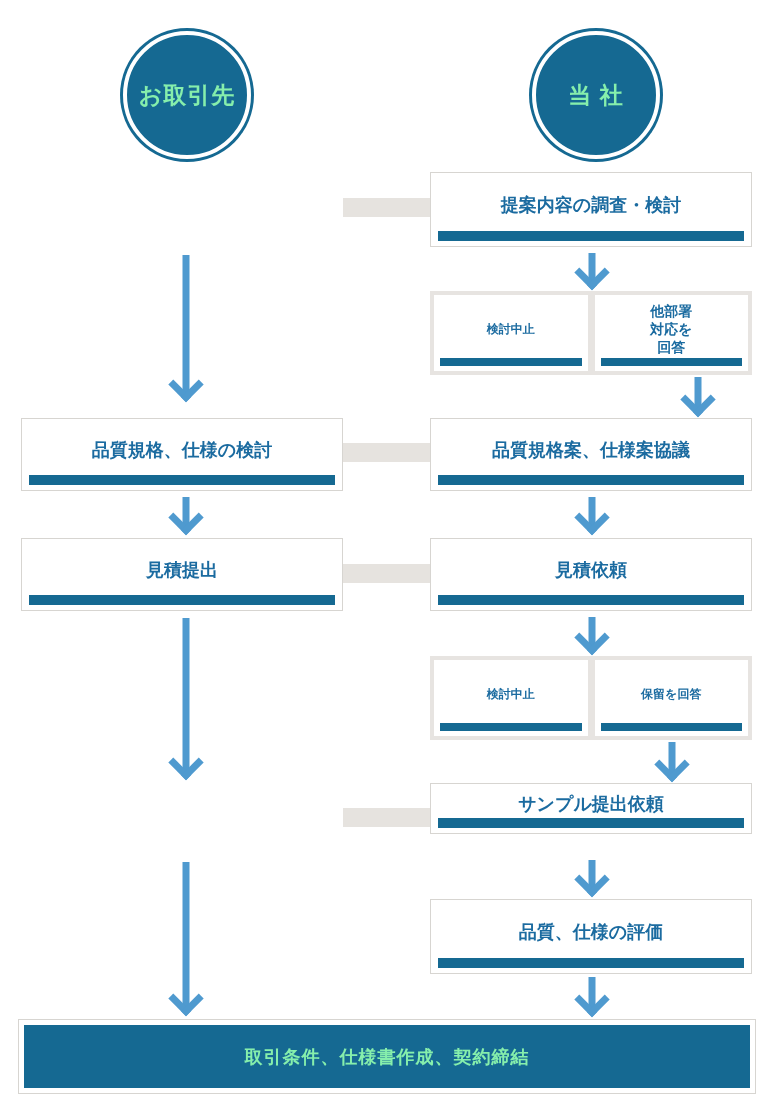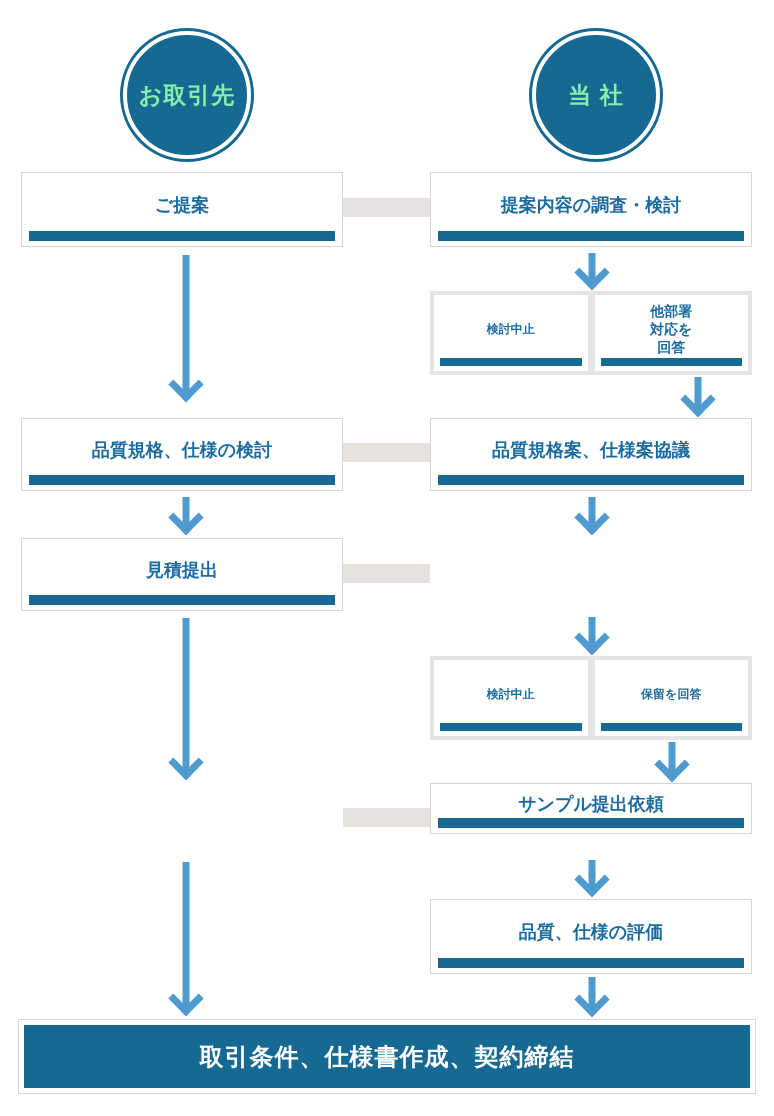--- a/index.html
+++ b/index.html
@@ -98,55 +98,55 @@
   #arr-r7 { left:576px; top:977px; height:38px; }
 
   
   #box-final {
     position:absolute; left:18px; top:1019px; width:738px; height:75px;
     background:#fff; border:1px solid var(--border-gray); padding:5px;
   }
   .final-fill {
     width:100%; height:100%; background:var(--dark-blue);
     display:flex; align-items:center; justify-content:center;
-    color:#ffffff; font-weight:bold; font-size:24px; letter-spacing:1px;
+    color:#86efac; font-weight:bold; font-size:18px; letter-spacing:1px;
   }
 </style>
 </head>
 <body>
 
 <div class="stage">
 
   <div class="lane-circle" id="circle-partner">
     <span>お取引先</span>
   </div>
   <div class="lane-circle" id="circle-company">
     <span>当 社</span>
   </div>
 
   <div class="connector" id="conn-1"></div>
   <div class="connector" id="conn-2"></div>
   <div class="connector" id="conn-3"></div>
   <div class="connector" id="conn-4"></div>
 
-  <div class="box" id="box-proposal">
-    <span>ご提案</span>
-  </div>
   <div class="box" id="box-quality-l">
     <span>品質規格、仕様の検討</span>
   </div>
   <div class="box" id="box-quote-l">
     <span>見積提出</span>
   </div>
 
   <div class="box" id="box-investigation">
     <span>提案内容の調査・検討</span>
   </div>
   <div class="box" id="box-quality-r">
     <span>品質規格案、仕様案協議</span>
+  </div>
+  <div class="box" id="box-quote-r">
+    <span>見積依頼</span>
   </div>
   <div class="box" id="box-sample-r">
     <span>サンプル提出依頼</span>
   </div>
   <div class="box" id="box-eval">
     <span>品質、仕様の評価</span>
   </div>
 
   <div class="panel" id="panel-three">
     <div class="mini">

